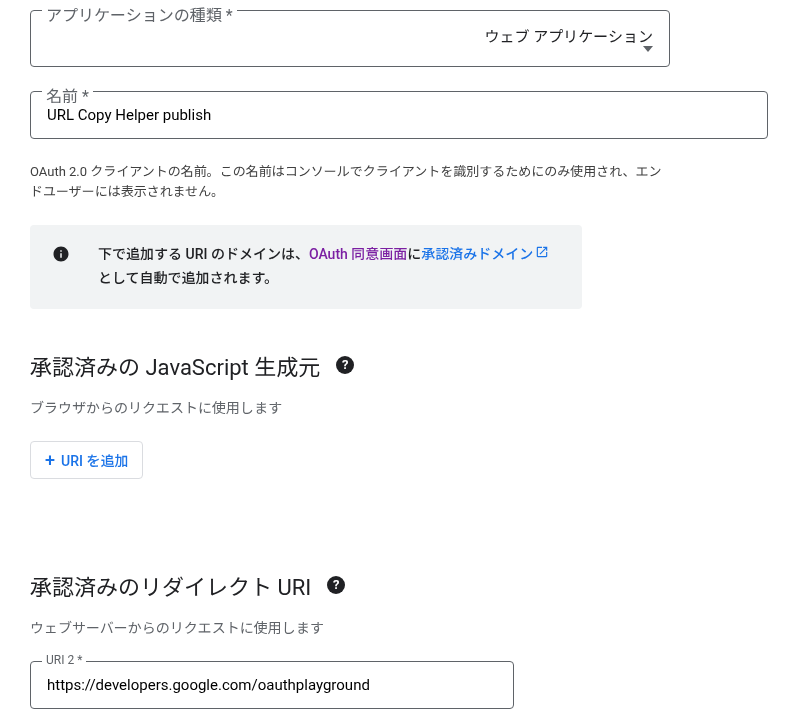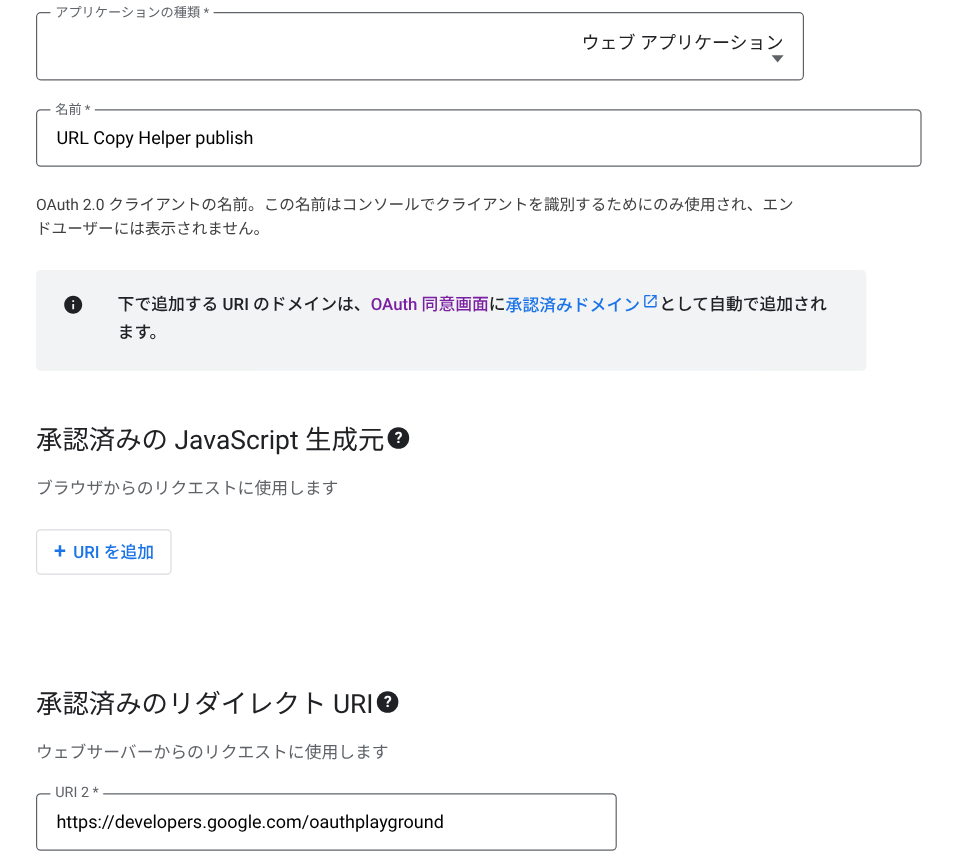--- a/index.html
+++ b/index.html
@@ -17,21 +17,21 @@
     .field-container {
       position: relative;
       margin-bottom: 8px;
     }
     .field-label {
       position: absolute;
       top: -8px;
       left: 12px;
       background: #fff;
       padding: 0 4px;
-      font-size: 11px;
+      font-size: 16px;
       color: #5f6368;
     }
     .select-field {
       width: 640px;
       border: 1px solid #5f6368;
       border-radius: 4px;
       padding: 14px 16px;
       font-size: 15px;
       display: flex;
       justify-content: space-between;
@@ -61,21 +61,21 @@
       font-size: 13px;
       color: #404040;
       margin-top: 23px;
       width: 640px;
       line-height: 1.5;
     }
     .field-group {
       margin-bottom: 24px;
     }
     .info-banner {
-      width: 692px;
+      width: 552px;
       background: #f1f3f4;
       border-radius: 4px;
       padding: 18px 22px;
       display: flex;
       align-items: flex-start;
       gap: 28px;
       margin-top: 24px;
       margin-bottom: 40px;
     }
     .info-icon {
@@ -96,21 +96,21 @@
       color: #7b1fa2;
     }
     .ext-icon {
       display: inline-block;
       margin-left: 2px;
       vertical-align: middle;
     }
     .section-header {
       display: flex;
       align-items: center;
-      gap: 3px;
+      gap: 16px;
       margin-bottom: 16px;
     }
     .section-title {
       font-size: 22px;
       font-weight: 400;
       color: #202124;
     }
     .help-icon {
       width: 18px;
       height: 18px;

